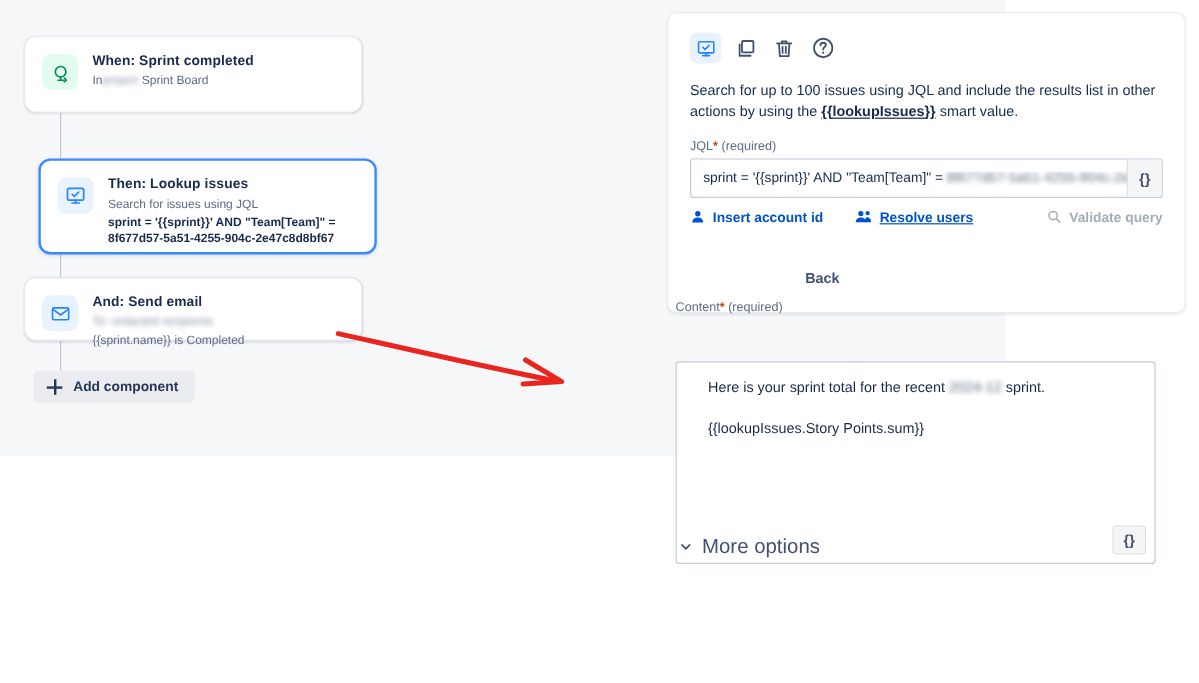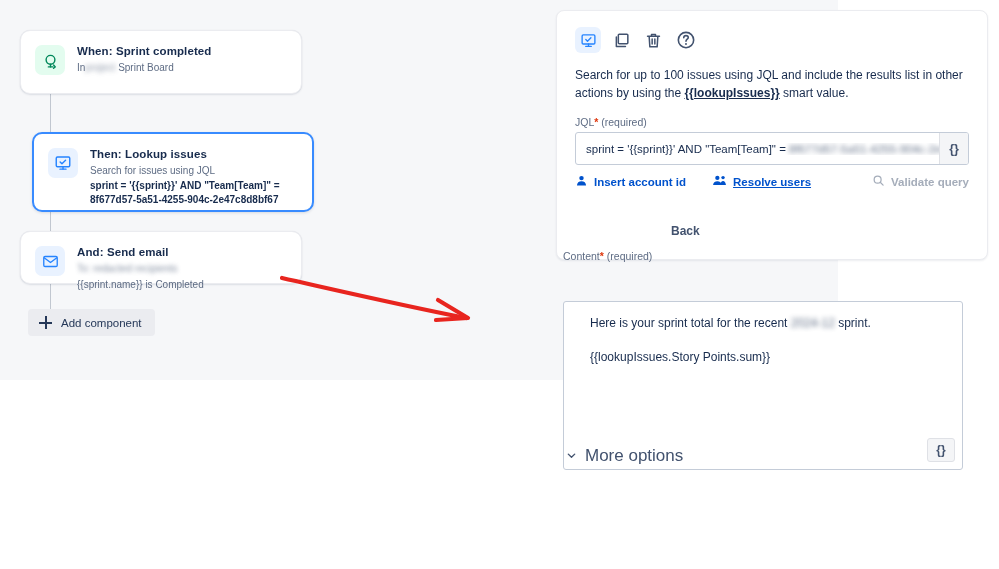--- a/index.html
+++ b/index.html
@@ -103,21 +103,21 @@
     top: 309px;
     display: inline-flex;
     align-items: center;
     gap: 9px;
     background: #ebecf0;
     border: none;
     border-radius: 4px;
     padding: 7px 13px 7px 11px;
     font-family: "Liberation Sans", sans-serif;
     font-size: 11.5px;
-    font-weight: 400;
+    font-weight: 700;
     color: #253858;
     cursor: pointer;
     z-index: 2;
   }
   .plus-glyph {
     position: relative;
     width: 13px; height: 13px;
     flex: 0 0 13px;
   }
   .plus-glyph::before, .plus-glyph::after {

